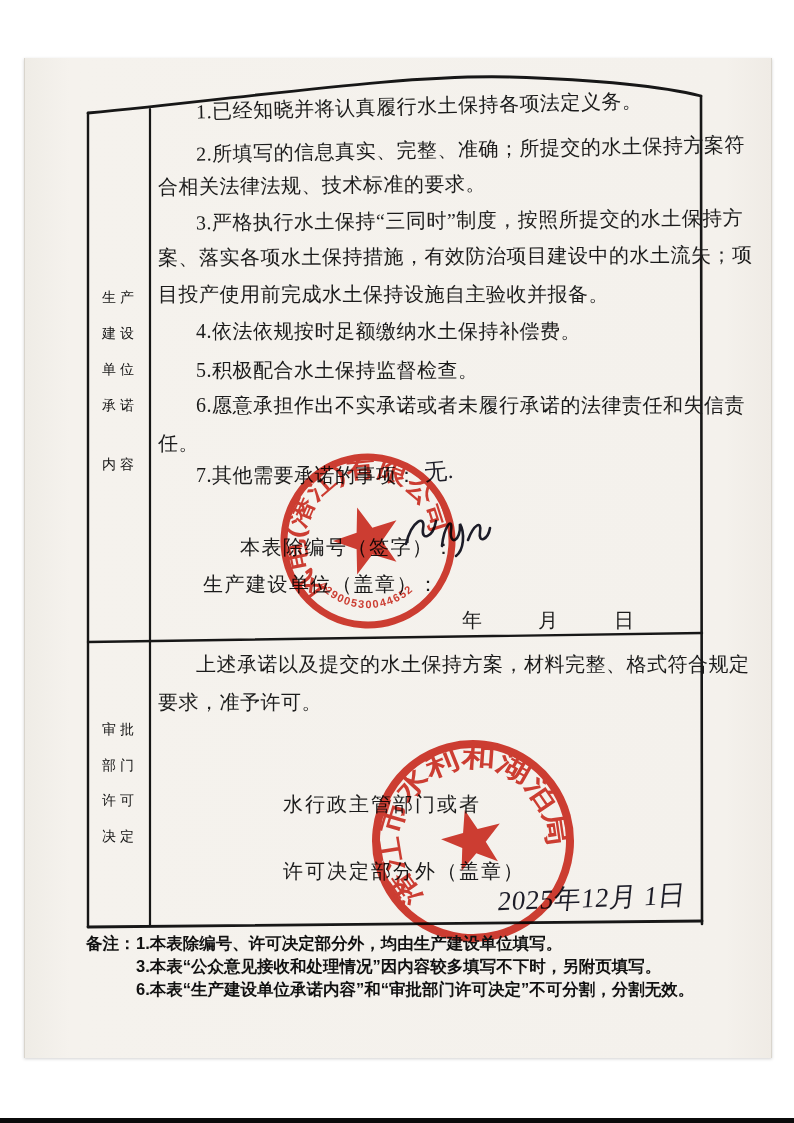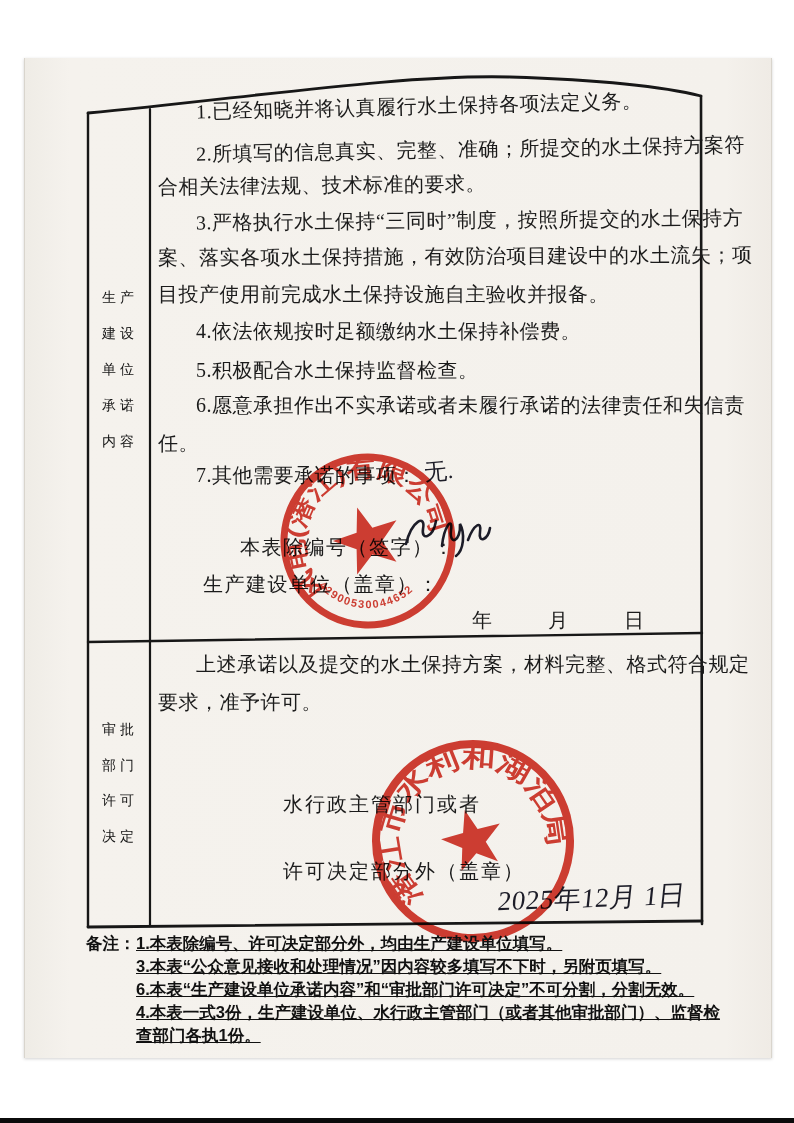--- a/index.html
+++ b/index.html
@@ -21,21 +21,21 @@
   .rowlab{
     position:absolute;left:92px;width:56px;text-align:center;font-size:14px;
     color:#141414;letter-spacing:4px;white-space:nowrap;
   }
   .hand{color:#1d1d28;font-family:"Liberation Serif",serif;}
   .notes{
     position:absolute;left:86px;top:932px;width:648px;display:flex;
     font-family:"Liberation Sans",sans-serif;font-weight:700;color:#111;
   }
   .notes .nlabel{width:50px;font-size:16.5px;line-height:23px;flex:none;}
-  .notes .nitems{width:598px;font-size:16.5px;line-height:23px;text-decoration:underline;}
+  .notes .nitems{width:598px;font-size:16.5px;line-height:23px;}
   .stamp{position:absolute;mix-blend-mode:multiply;opacity:.88;}
   .bottom-edge{position:absolute;left:0;top:1118px;width:794px;height:5px;background:#0b0b0b;}
 </style>
 </head>
 <body>
 
 <div class="paper"></div>
 
 <svg class="grid" width="794" height="1123">
   <g stroke="#171717" fill="none" stroke-linecap="round">
@@ -46,39 +46,39 @@
     <path d="M 88,642 L 702,633" stroke-width="2.4"></path>
     <path d="M 88,927 L 702,921" stroke-width="2.8"></path>
   </g>
 </svg>
 
 <div>
   <div class="rowlab" style="top:289px">生产</div>
   <div class="rowlab" style="top:325px">建设</div>
   <div class="rowlab" style="top:361px">单位</div>
   <div class="rowlab" style="top:397px">承诺</div>
-  <div class="rowlab" style="top:433px">内容</div>
+  <div class="rowlab" style="top:456px">内容</div>
 </div>
 
 <div>
   <div class="ln" style="left:196px;top:93px;transform:rotate(-1.4deg)">1.已经知晓并将认真履行水土保持各项法定义务。</div>
   <div class="ln" style="left:196px;top:136px;transform:rotate(-1deg)">2.所填写的信息真实、完整、准确；所提交的水土保持方案符</div>
   <div class="ln" style="left:158px;top:172px;transform:rotate(-0.6deg)">合相关法律法规、技术标准的要求。</div>
   <div class="ln" style="left:196px;top:207px;transform:rotate(-0.5deg)">3.严格执行水土保持“三同时”制度，按照所提交的水土保持方</div>
   <div class="ln" style="left:158px;top:243px;transform:rotate(-0.3deg)">案、落实各项水土保持措施，有效防治项目建设中的水土流失；项</div>
   <div class="ln" style="left:158px;top:281px">目投产使用前完成水土保持设施自主验收并报备。</div>
   <div class="ln" style="left:196px;top:318px">4.依法依规按时足额缴纳水土保持补偿费。</div>
   <div class="ln" style="left:196px;top:357px">5.积极配合水土保持监督检查。</div>
   <div class="ln" style="left:196px;top:392px">6.愿意承担作出不实承诺或者未履行承诺的法律责任和失信责</div>
   <div class="ln" style="left:158px;top:430px">任。</div>
   <div class="ln" style="left:196px;top:462px">7.其他需要承诺的事项：</div>
   <div class="ln hand" style="left:424px;top:456px;font-size:23px;transform:rotate(-5deg)">无.</div>
   <div class="ln" style="left:240px;top:534px;letter-spacing:1.5px">本表除编号（签字）：</div>
   <div class="ln" style="left:203px;top:571px;letter-spacing:1.5px">生产建设单位（盖章）：</div>
-  <div class="ln" style="left:472px;top:607px;letter-spacing:18px">年　月　日</div>
+  <div class="ln" style="left:462px;top:607px;letter-spacing:18px">年　月　日</div>
 </div>
 
 <svg class="grid" style="left:398px;top:506px" width="96" height="60">
   <path d="M8,38 C14,14 28,8 25,23 C23,35 35,32 38,15 M44,40 C46,20 55,10 53,24 C51,40 63,36 62,18 C67,27 66,44 58,50 M70,34 C76,18 84,14 82,26 C80,38 90,34 92,22" fill="none" stroke="#1c1c28" stroke-width="2.6" stroke-linecap="round"></path>
 </svg>
 
 <svg class="stamp" style="left:258px;top:431px" width="220" height="220">
   <g transform="translate(110,110) rotate(-18)" fill="none">
     <circle r="84" stroke="#cf2519" stroke-width="7"></circle>
     <polygon fill="#cf2519" stroke="none" transform="scale(0.88)" points="0,-40 9.4,-12.9 38,-12.4 15.2,4.9 23.5,32.4 0,16 -23.5,32.4 -15.2,4.9 -38,-12.4 -9.4,-12.9"></polygon>
@@ -118,17 +118,16 @@
     </text>
   </g>
 </svg>
 
 <div class="notes">
   <div class="nlabel">备注：</div>
   <div class="nitems">
     <div>1.本表除编号、许可决定部分外，均由生产建设单位填写。</div>
     <div>3.本表“公众意见接收和处理情况”因内容较多填写不下时，另附页填写。</div>
     <div>6.本表“生产建设单位承诺内容”和“审批部门许可决定”不可分割，分割无效。</div>
-    <div>4.本表一式3份，生产建设单位、水行政主管部门（或者其他审批部门）、监督检查部门各执1份。</div>
   </div>
 </div>
 
 <div class="bottom-edge"></div>
 
 </body></html>

